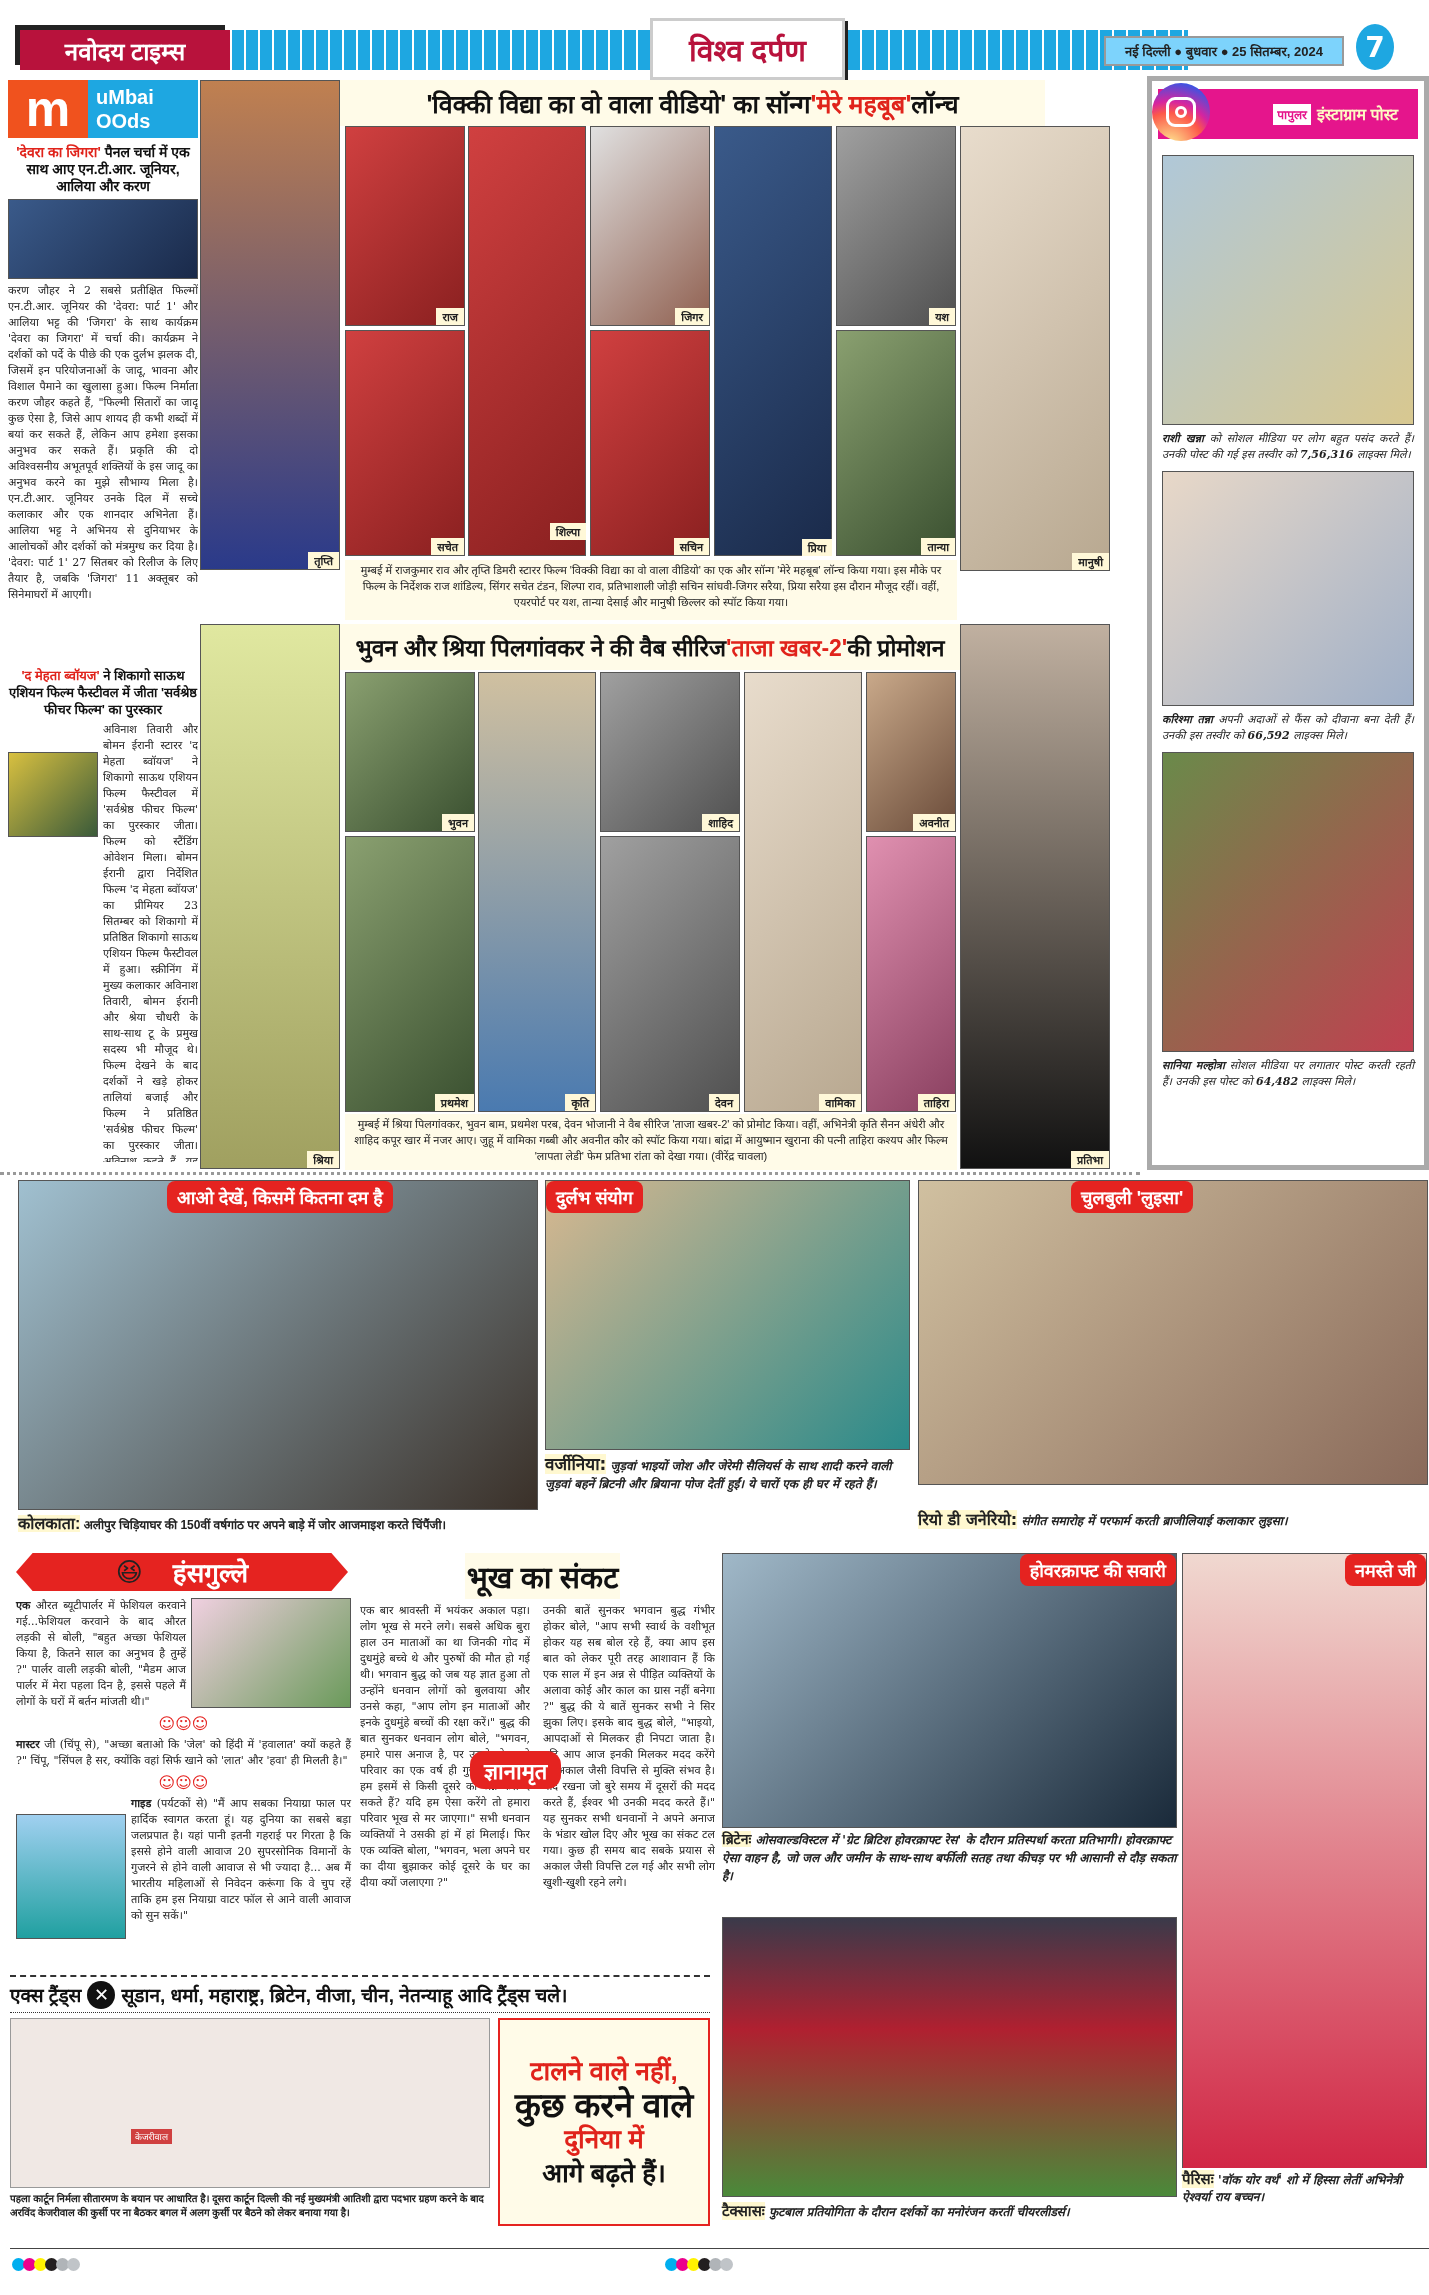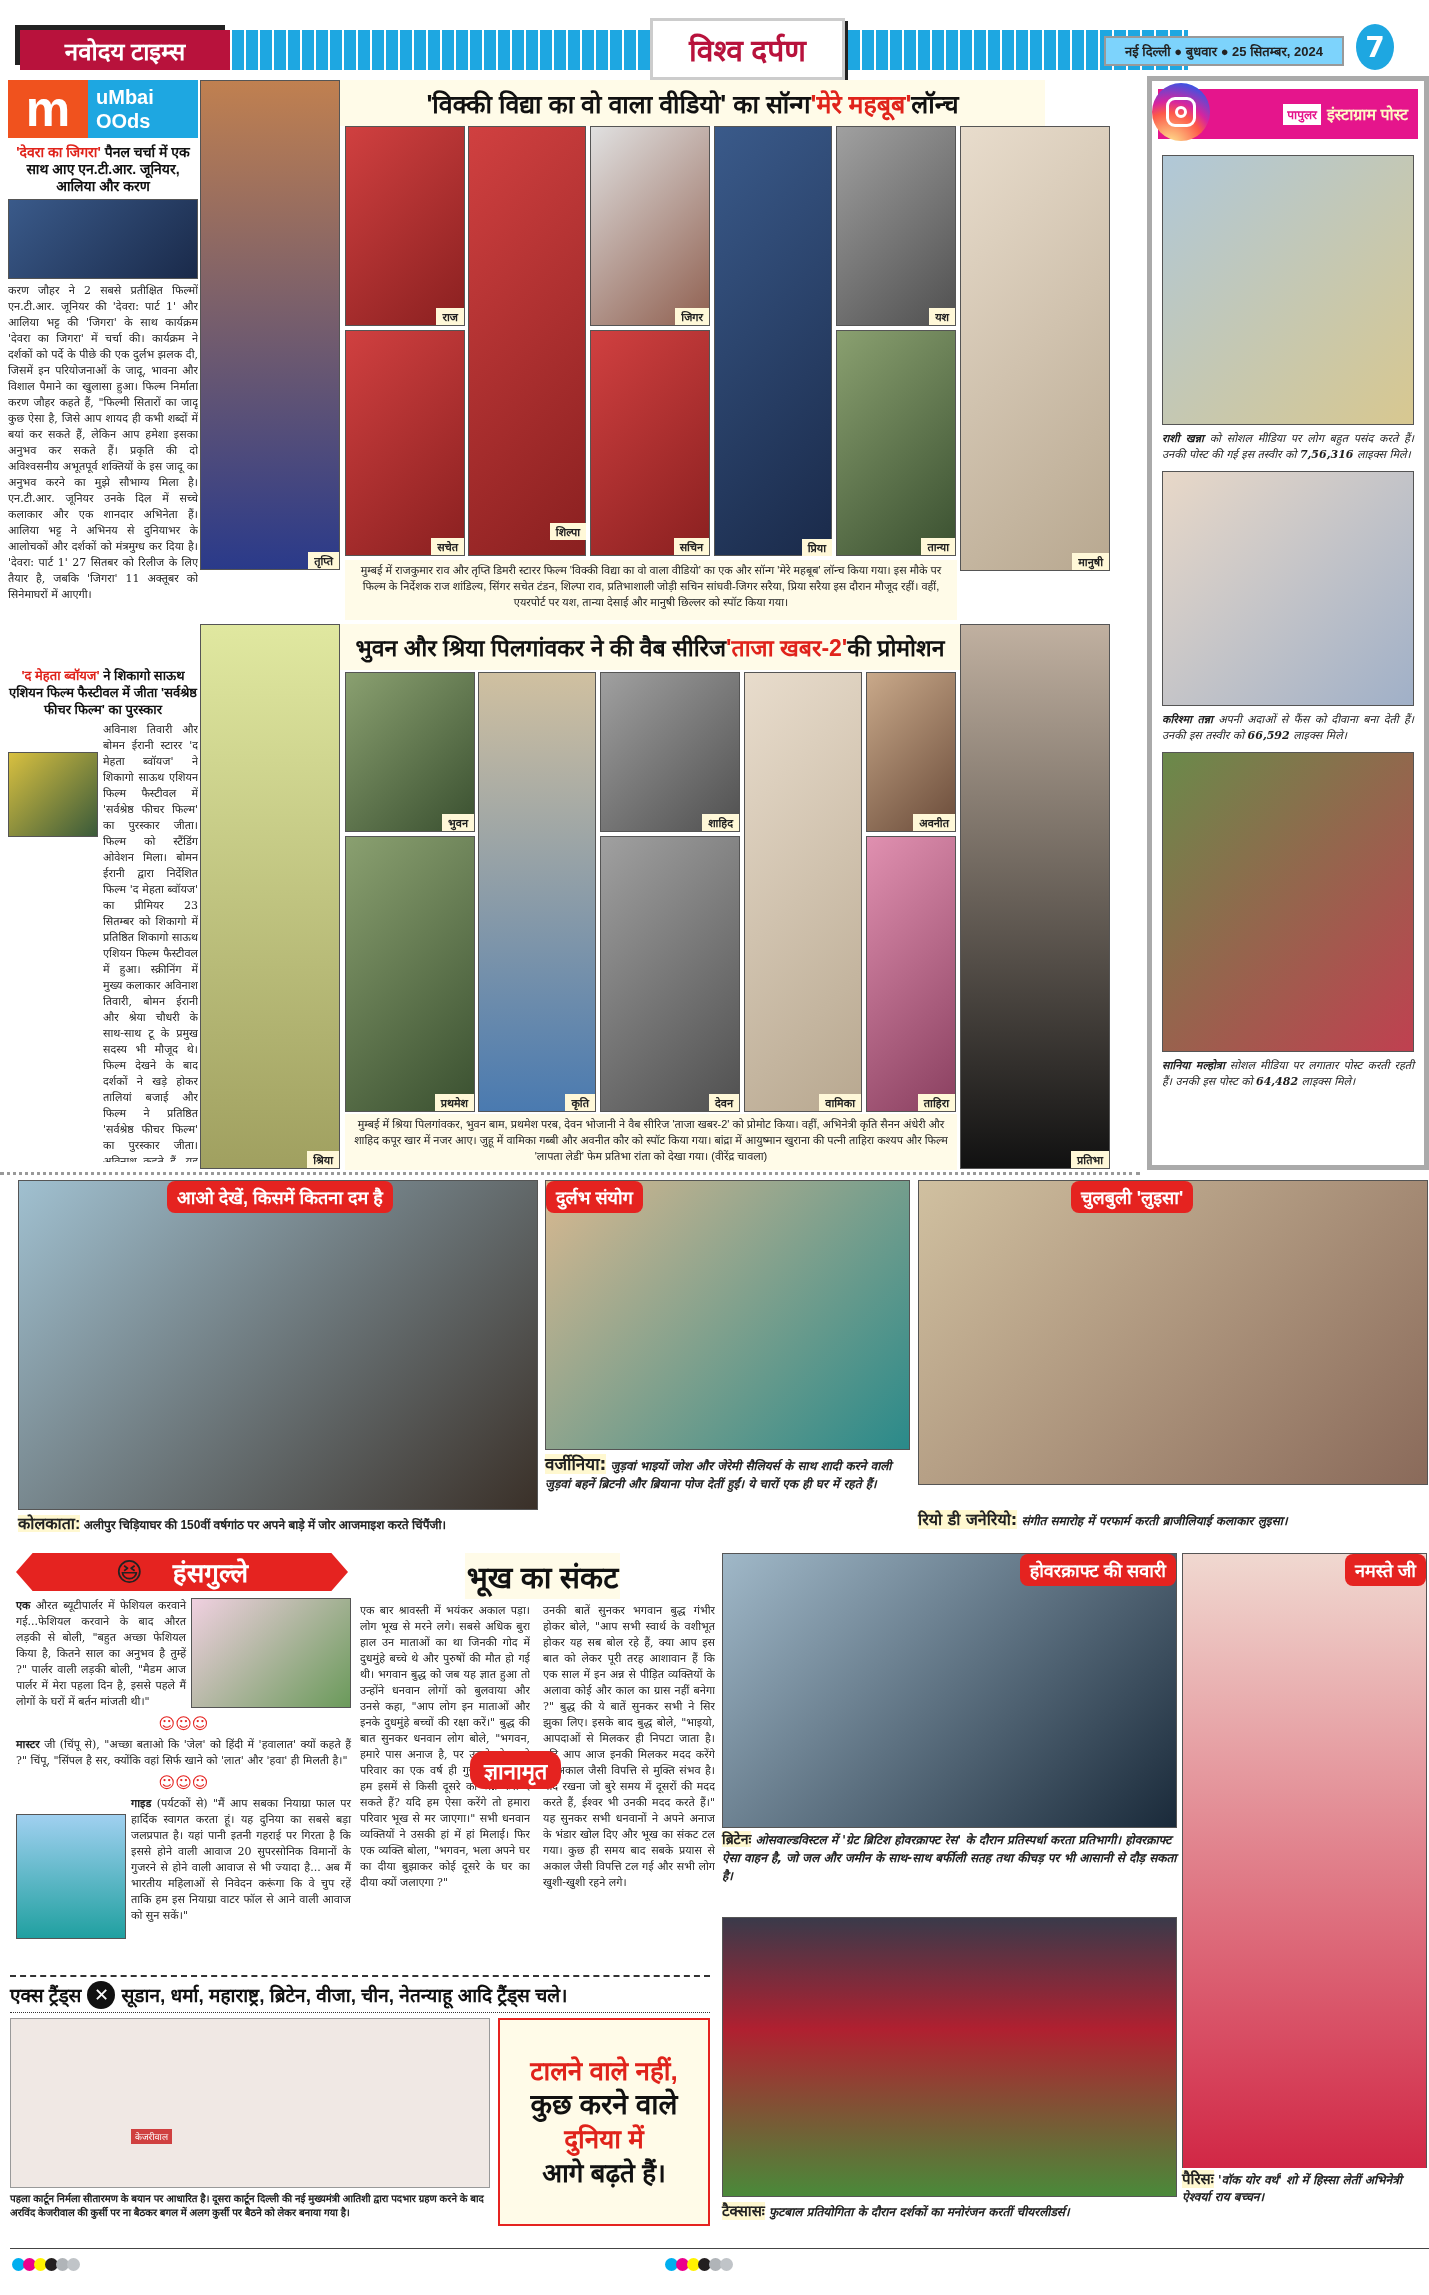--- a/index.html
+++ b/index.html
@@ -134,21 +134,21 @@
     <span class="plabel">ताहिरा</span>
   </div>
 <div class="abs photo gray" style="left:960px;top:624px;width:150px;height:545px;background:linear-gradient(180deg,#c0b0a0,#111)">
     <span class="plabel">प्रतिभा</span>
   </div>
 <div class="abs caption cream" style="left:345px;top:1114px;width:612px;height:56px;padding:2px 4px">
   <span>मुम्बई में श्रिया पिलगांवकर, भुवन बाम, प्रथमेश परब, देवन भोजानी ने वैब सीरिज 'ताजा खबर-2' को प्रोमोट किया। वहीं, अभिनेत्री कृति सैनन अंधेरी और शाहिद कपूर खार में नजर आए। जुहू में वामिका गब्बी और अवनीत कौर को स्पॉट किया गया। बांद्रा में आयुष्मान खुराना की पत्नी ताहिरा कश्यप और फिल्म 'लापता लेडी' फेम प्रतिभा रांता को देखा गया।</span> <span>(वीरेंद्र चावला)</span>
 </div>
 
 <div class="abs insta-box">
-  <div style="position:relative;height:50px;margin:8px 6px 0 6px;background:#e5158c;display:flex;align-items:center;justify-content:flex-end;padding-right:10px">
+  <div style="position:relative;height:50px;margin:8px 6px 0 6px;background:#e5158c;display:flex;align-items:center;justify-content:flex-end;padding-right:20px">
     <div style="position:absolute;left:-6px;top:-6px;width:58px;height:58px;border-radius:50%;background:radial-gradient(circle at 30% 110%,#fdf497 0%,#fd5949 45%,#d6249f 60%,#285AEB 90%);display:flex;align-items:center;justify-content:center">
       <div style="width:30px;height:30px;border:3px solid #fff;border-radius:9px;display:flex;align-items:center;justify-content:center">
           <div style="width:12px;height:12px;border:3px solid #fff;border-radius:50%"></div>
         </div>
     </div>
     <span style="background:#fff;color:#e5158c;font-weight:bold;font-size:12px;padding:2px 4px;margin-right:6px">पापुलर</span>
     <span style="color:#fef9c3;font-weight:bold;font-size:16px;font-family:'Liberation Sans',sans-serif">इंस्टाग्राम पोस्ट</span>
   </div>
   <div class="photo light" style="margin:16px 10px 0 10px;height:270px;background:linear-gradient(135deg,#b0c8d8,#d8c890)"></div>
   <div class="body-text" style="margin:6px 10px;font-style:italic"><b>राशी खन्ना</b><span> को सोशल मीडिया पर लोग बहुत पसंद करते हैं। उनकी पोस्ट की गई इस तस्वीर को </span><b>7,56,316</b><span> लाइक्स मिले।</span></div>
@@ -219,20 +219,20 @@
 
 <div class="abs" style="left:10px;top:2018px;width:480px;height:170px;display:flex;gap:6px">
   <div style="flex:1;background:#f0e8e4;border:1px solid #999;position:relative">
     <div class="abs" style="left:120px;top:110px;font-size:9px;background:#d04040;color:#fff;padding:1px 4px">केजरीवाल</div>
   </div>
 </div>
 <div class="abs" style="left:10px;top:2192px;width:480px;font-size:10px;line-height:14px;font-weight:bold;font-family:'Liberation Sans',sans-serif">पहला कार्टून निर्मला सीतारमण के बयान पर आधारित है। दूसरा कार्टून दिल्ली की नई मुख्यमंत्री आतिशी द्वारा पदभार ग्रहण करने के बाद अरविंद केजरीवाल की कुर्सी पर ना बैठकर बगल में अलग कुर्सी पर बैठने को लेकर बनाया गया है।</div>
 
 <div class="abs" style="left:498px;top:2018px;width:212px;height:208px;border:2px solid #e52320;background:#fffbe8;display:flex;flex-direction:column;align-items:center;justify-content:center;text-align:center">
   <div class="headline red-text" style="font-size:26px;line-height:34px">टालने वाले नहीं,</div>
-  <div class="headline" style="font-size:28px;line-height:34px">कुछ करने वाले</div>
+  <div class="headline" style="font-size:34px;line-height:34px">कुछ करने वाले</div>
   <div class="headline red-text" style="font-size:26px;line-height:34px">दुनिया में</div>
   <div class="headline" style="font-size:26px;line-height:34px">आगे बढ़ते हैं।</div>
 </div>
 
 <div class="abs" style="left:10px;top:2248px;width:1419px;border-top:1px solid #444"></div>
 <div class="abs cmyk" style="left:12px;top:2256px"><span style="background:#00aeef"></span><span style="background:#ec008c"></span><span style="background:#fff200"></span><span style="background:#231f20"></span><span style="background:#b0b4b8"></span><span style="background:#c0c4c8"></span></div>
 <div class="abs cmyk" style="left:665px;top:2256px"><span style="background:#00aeef"></span><span style="background:#ec008c"></span><span style="background:#fff200"></span><span style="background:#231f20"></span><span style="background:#b0b4b8"></span><span style="background:#c0c4c8"></span></div>
 
 </body></html>

